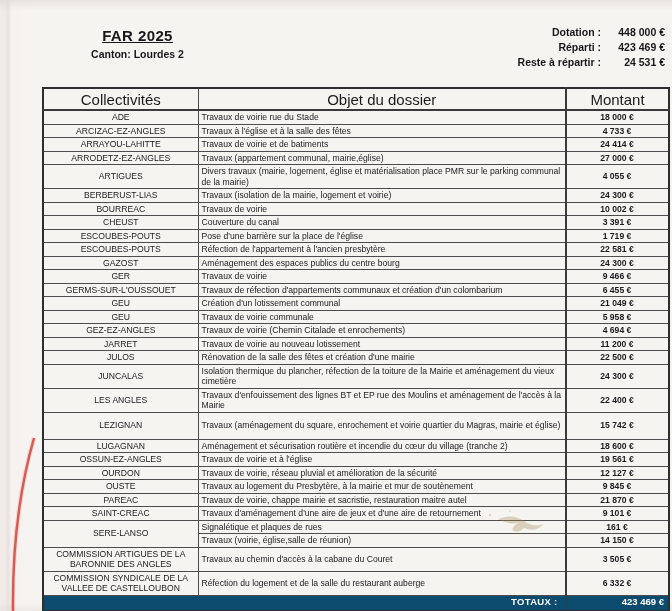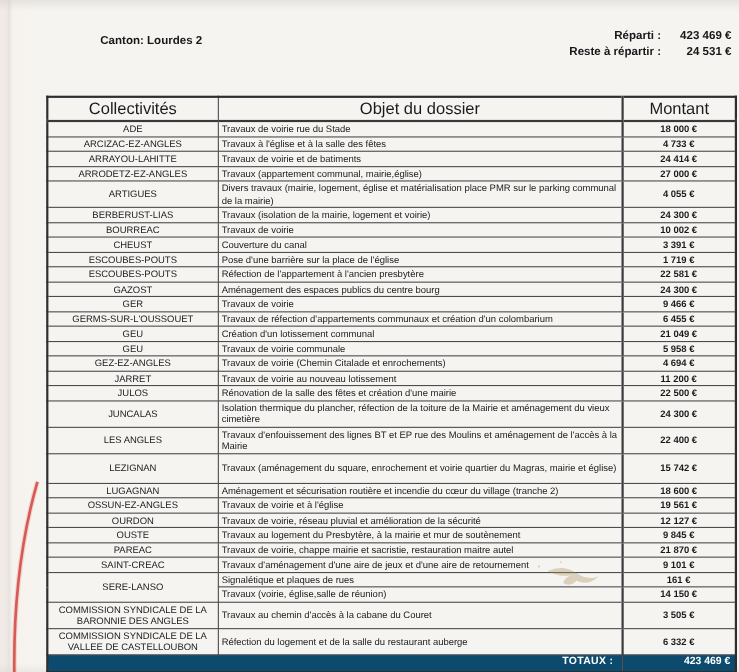--- a/index.html
+++ b/index.html
@@ -57,24 +57,29 @@
 </style>
 </head>
 <body>
 
 <div class="page">
   <div class="edge-left"></div>
   <div class="edge-top"></div>
   <div class="edge-bottom"></div>
 
   <div class="title-block">
+    <div class="title">FAR 2025</div>
     <div class="subtitle">Canton: Lourdes 2</div>
   </div>
 
   <div class="summary">
+    <div class="summary-line">
+      <span class="summary-label">Dotation :</span>
+      <span class="summary-value">448 000 €</span>
+    </div>
     <div class="summary-line">
       <span class="summary-label">Réparti :</span>
       <span class="summary-value">423 469 €</span>
     </div>
     <div class="summary-line">
       <span class="summary-label">Reste à répartir :</span>
       <span class="summary-value">24 531 €</span>
     </div>
   </div>
 
@@ -230,21 +235,21 @@
         <tr>
           <td class="col-c" rowspan="2">SERE-LANSO</td>
           <td class="col-o">Signalétique et plaques de rues</td>
           <td class="col-m">161 €</td>
         </tr>
         <tr>
           <td class="col-o">Travaux (voirie, église,salle de réunion)</td>
           <td class="col-m">14 150 €</td>
         </tr>
         <tr>
-          <td class="col-c">COMMISSION SYNDICALE DE LA BARONNIE DES ANGLES</td>
+          <td class="col-c">COMMISSION ARTIGUES DE LA BARONNIE DES ANGLES</td>
           <td class="col-o">Travaux au chemin d'accès à la cabane du Couret</td>
           <td class="col-m">3 505 €</td>
         </tr>
         <tr>
           <td class="col-c">COMMISSION SYNDICALE DE LA VALLEE DE CASTELLOUBON</td>
           <td class="col-o">Réfection du logement et de la salle du restaurant auberge</td>
           <td class="col-m">6 332 €</td>
         </tr>
       </tbody>
     <tfoot>

